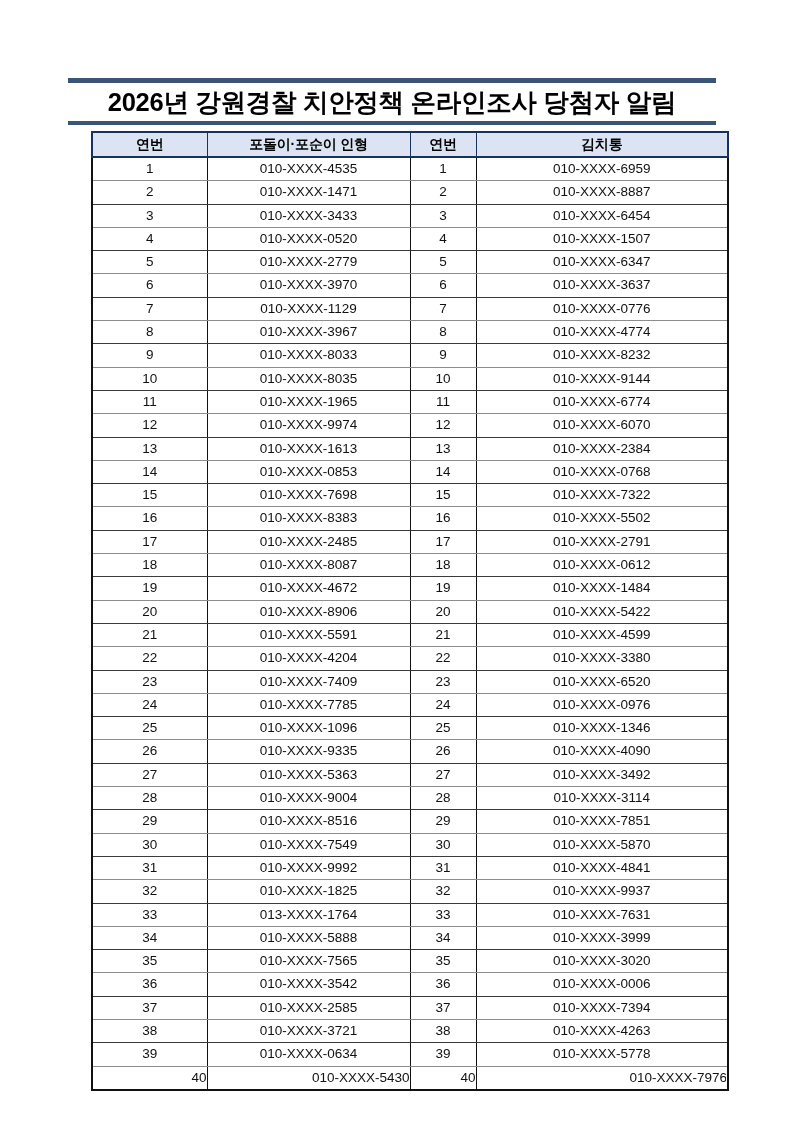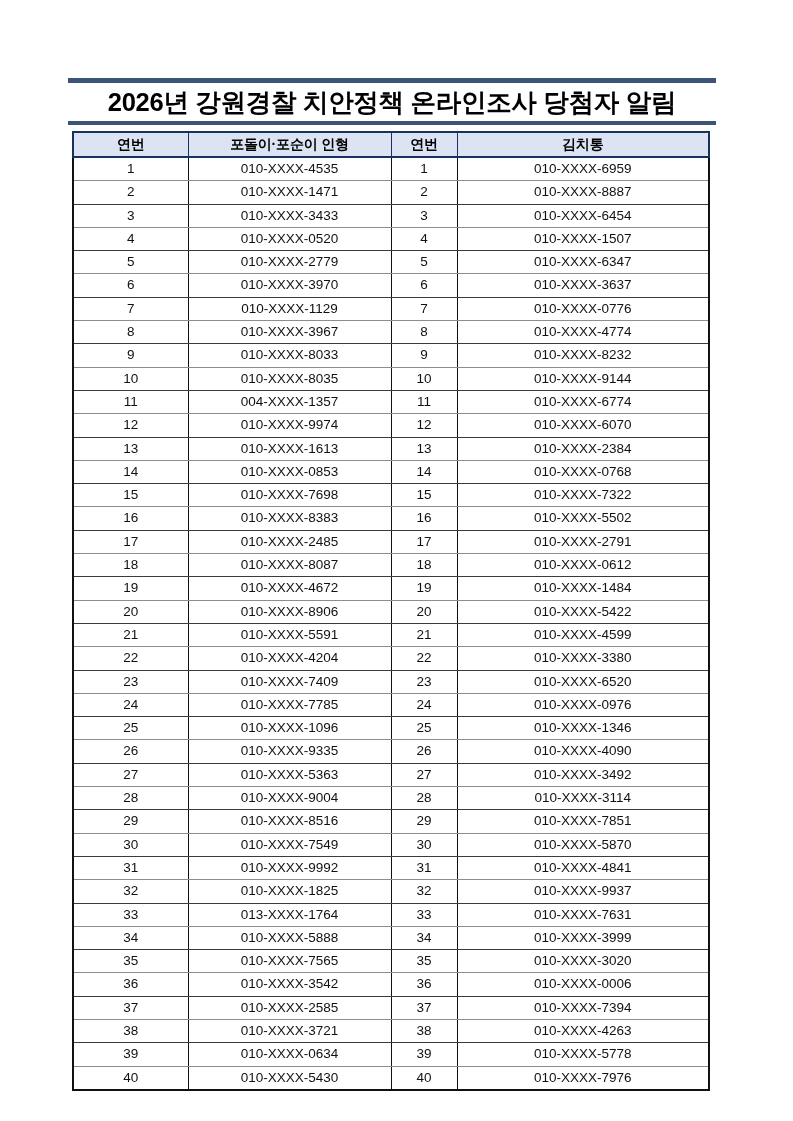--- a/index.html
+++ b/index.html
@@ -47,21 +47,21 @@
   }
   .rule-bottom {
     height: 4px;
     background: #3c5577;
     width: 100%;
   }
 
   
   .table-wrap {
     position: absolute;
-    left: 72px;
+    left: 91px;
     top: 131px;
     width: 636px;
   }
   table.winners {
     border-collapse: collapse;
     table-layout: fixed;
     width: 636px;
     font-size: 13.5px;
   }
   table.winners col.c-seq   { width: 115px; }
@@ -106,20 +106,21 @@
   }
   table.winners tbody td.first { border-left: 2.2px solid #111111; }
   table.winners tbody td.last  { border-right: 2.2px solid #111111; border-radius: 6px; }
 
   
   table.winners tbody tr.sep-strong td {
     border-bottom: 1.6px solid #3b3b3b;
   }
   table.winners tbody tr.last-row td {
     border-bottom: 2.2px solid #111111;
+    text-align: right;
   }
 </style>
 </head>
 <body>
 
 <div class="page">
 
   <div class="title-block">
     <div class="rule-top"></div>
     <div class="doc-title">2026년 강원경찰 치안정책 온라인조사 당첨자 알림</div>
@@ -198,21 +199,21 @@
             <td class="last">010-XXXX-8232</td>
           </tr>
           <tr class="sep-strong">
             <td class="first">10</td>
             <td>010-XXXX-8035</td>
             <td>10</td>
             <td class="last">010-XXXX-9144</td>
           </tr>
           <tr>
             <td class="first">11</td>
-            <td>004-XXXX-1357</td>
+            <td>010-XXXX-1965</td>
             <td>11</td>
             <td class="last">010-XXXX-6774</td>
           </tr>
           <tr class="sep-strong">
             <td class="first">12</td>
             <td>010-XXXX-9974</td>
             <td>12</td>
             <td class="last">010-XXXX-6070</td>
           </tr>
           <tr>

